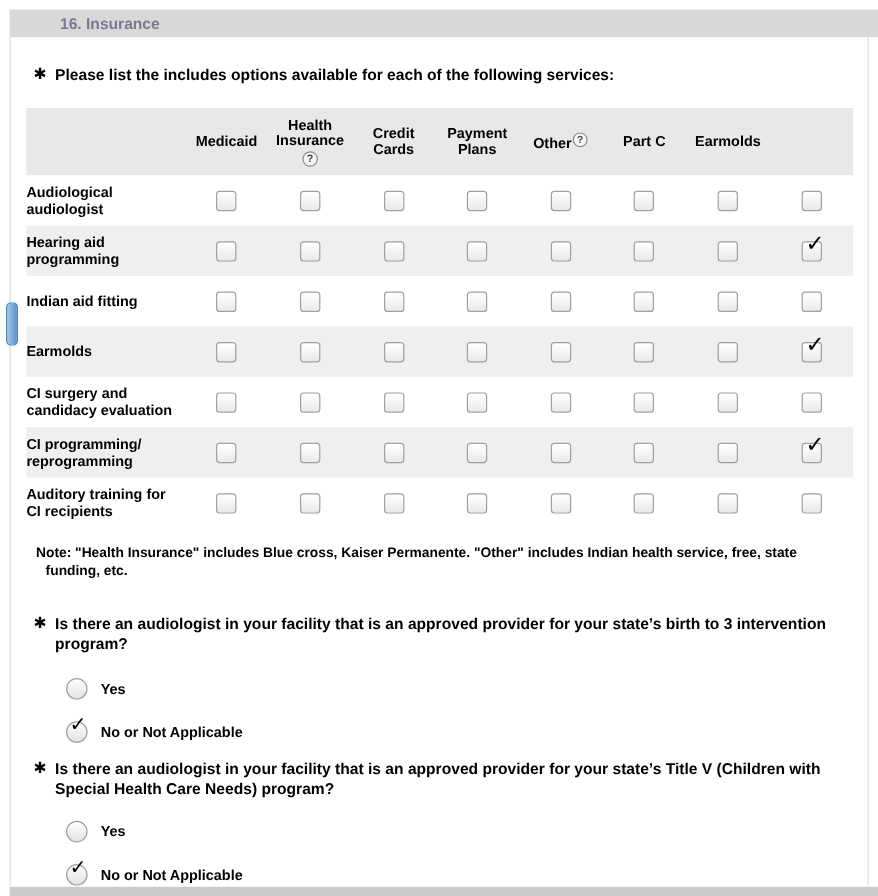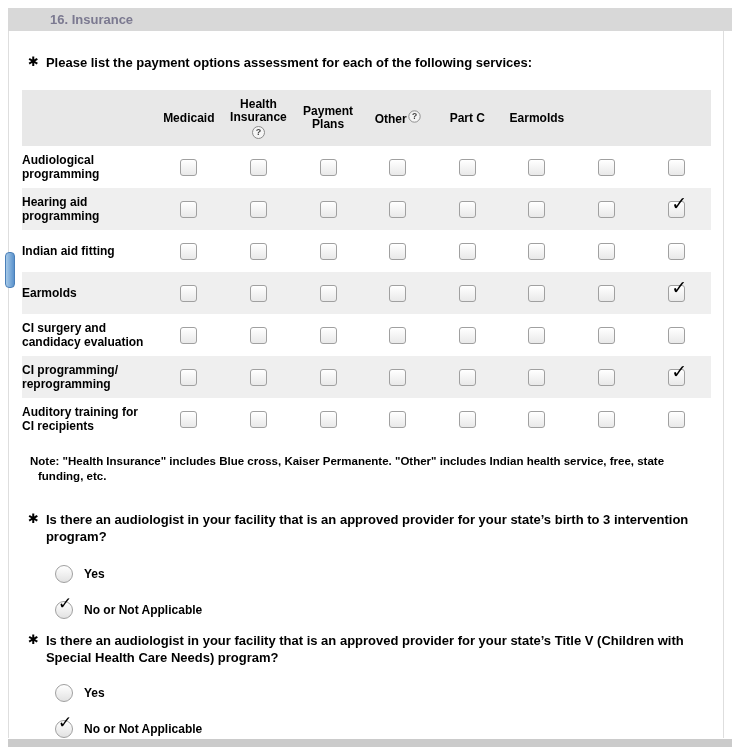--- a/index.html
+++ b/index.html
@@ -67,49 +67,52 @@
 
   <div class="edge-line edge-left"></div>
   <div class="edge-line edge-right"></div>
 
   <div class="section-bar">
     <div class="section-title">16. Insurance</div>
   </div>
 
   <div class="q-row q-main">
     <span class="ast">✱</span>
-    <span class="q-text">Please list the payment options assessment for each of the following services:</span>
+    <span class="q-text">Please list the includes options available for each of the following services:</span>
   </div>
 
   <div class="matrix">
     <div class="matrix-header-row">
         <div class="corner"></div>
         <div class="col-header">
           <span class="lab">Medicaid</span>
         </div>
         <div class="col-header">
           <span class="lab">Health Insurance</span>
           <span class="help below">?</span>
         </div>
         <div class="col-header">
+          <span class="lab">Credit Cards</span>
+        </div>
+        <div class="col-header">
           <span class="lab">Payment Plans</span>
         </div>
         <div class="col-header">
           <span class="lab">Other<span class="help inline">?</span></span>
         </div>
         <div class="col-header">
           <span class="lab">Part C</span>
         </div>
         <div class="col-header">
           <span class="lab">Earmolds</span>
         </div>
       </div>
 
   <div class="matrix-row">
-        <div class="row-label">Audiological programming</div>
+        <div class="row-label">Audiological audiologist</div>
         <div class="cell">
           <span class="checkbox"></span>
         </div>
         <div class="cell">
           <span class="checkbox"></span>
         </div>
         <div class="cell">
           <span class="checkbox"></span>
         </div>
         <div class="cell">

